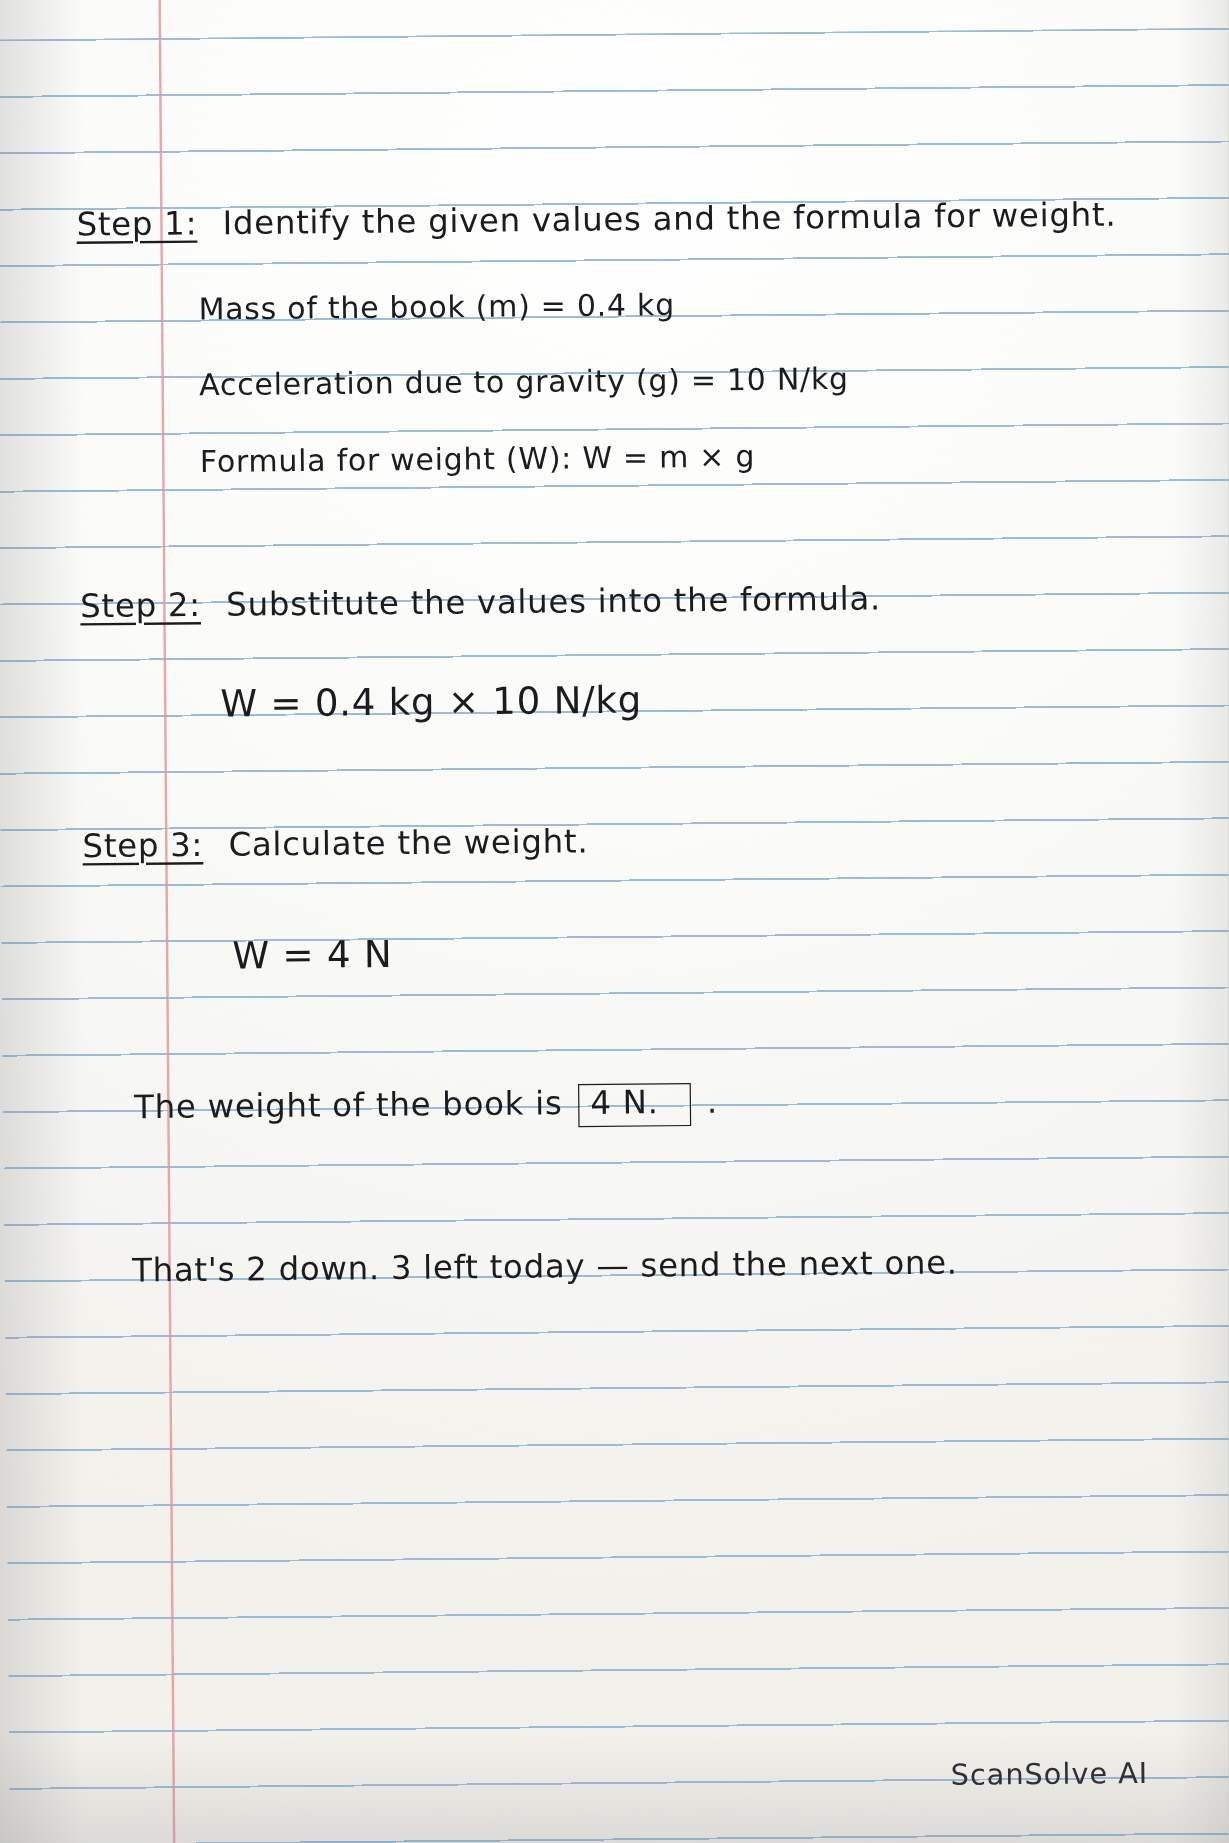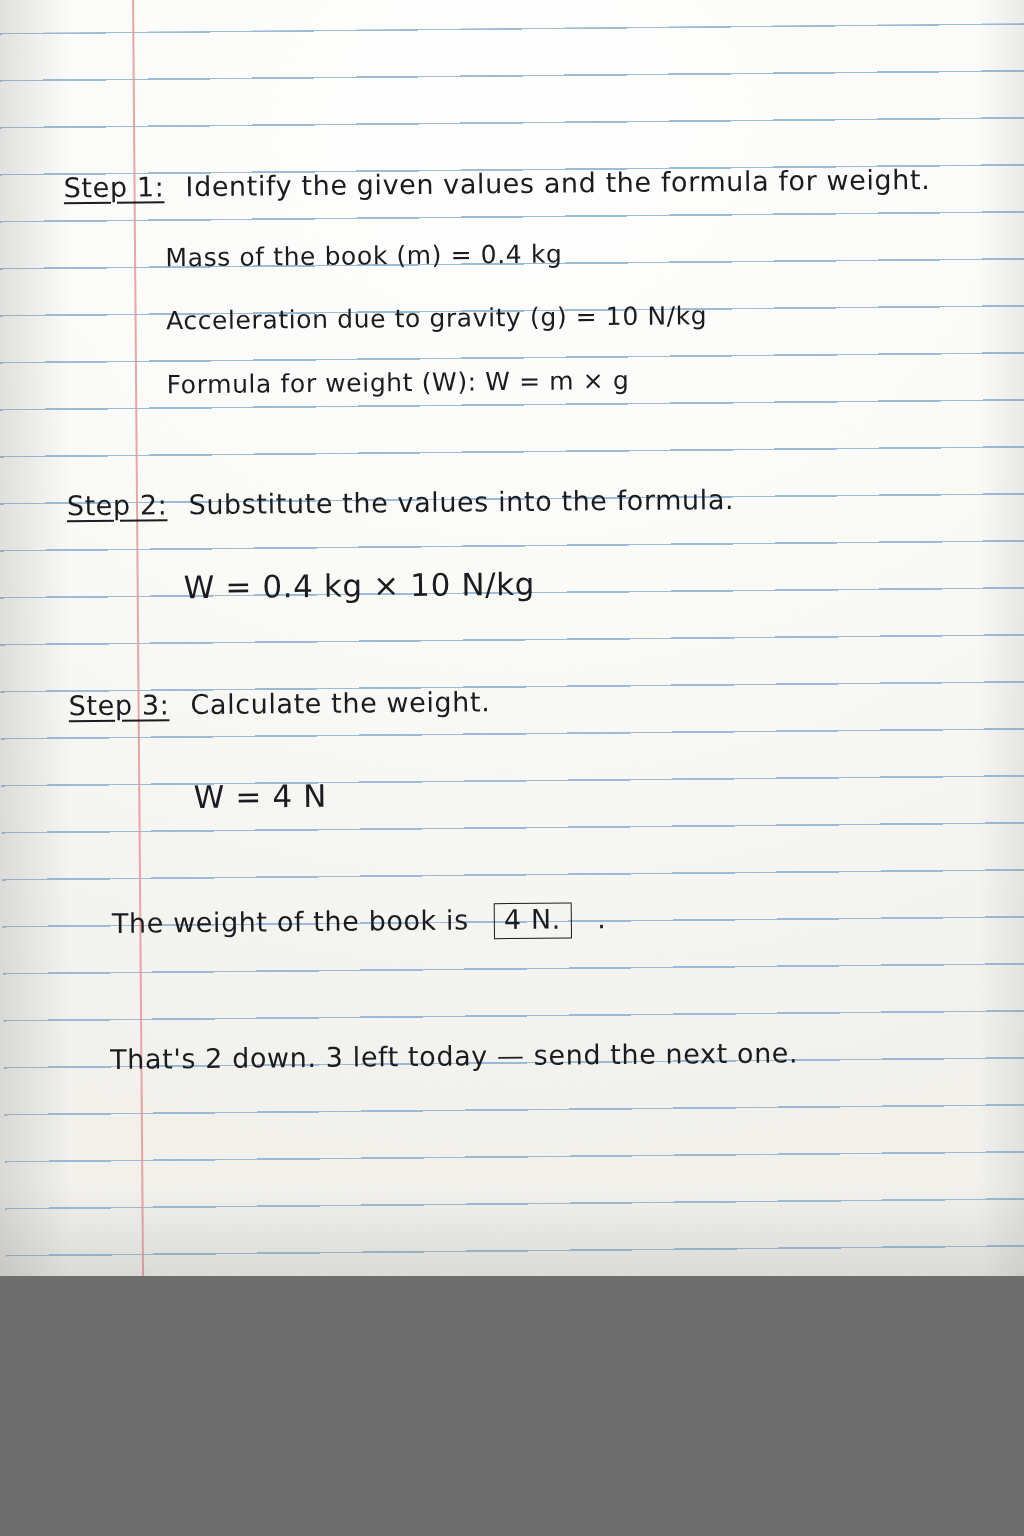--- a/index.html
+++ b/index.html
@@ -3,21 +3,21 @@
 <meta charset="utf-8">
 <style>
   html, body {
     margin: 0;
     padding: 0;
     background: #6e6e6e;
   }
   .page {
     position: relative;
     width: 1024px;
-    height: 1276px;
+    height: 1536px;
     overflow: hidden;
     background: #fdfdfb;
     font-family: "DejaVu Sans", sans-serif;
   }
 
   
   .paper-base {
     position: absolute;
     inset: 0;
     background:
@@ -105,22 +105,22 @@
   .step-label {
     text-decoration: underline;
     text-underline-offset: 5px;
     text-decoration-thickness: 1.6px;
   }
   .sub {
     font-size: 25px;
   }
   .boxed {
     border: 1.8px solid #1b1b20;
-    padding: 1px 10px 3px 9px;
-    margin: 0 16px;
+    padding: 1px 26px 3px 9px;
+    margin: 0 4px;
     display: inline-block;
     line-height: 1.1;
   }
   .brand {
     position: absolute;
     font-size: 24px;
     color: #2a2a30;
     letter-spacing: 0.8px;
   }
 </style>

